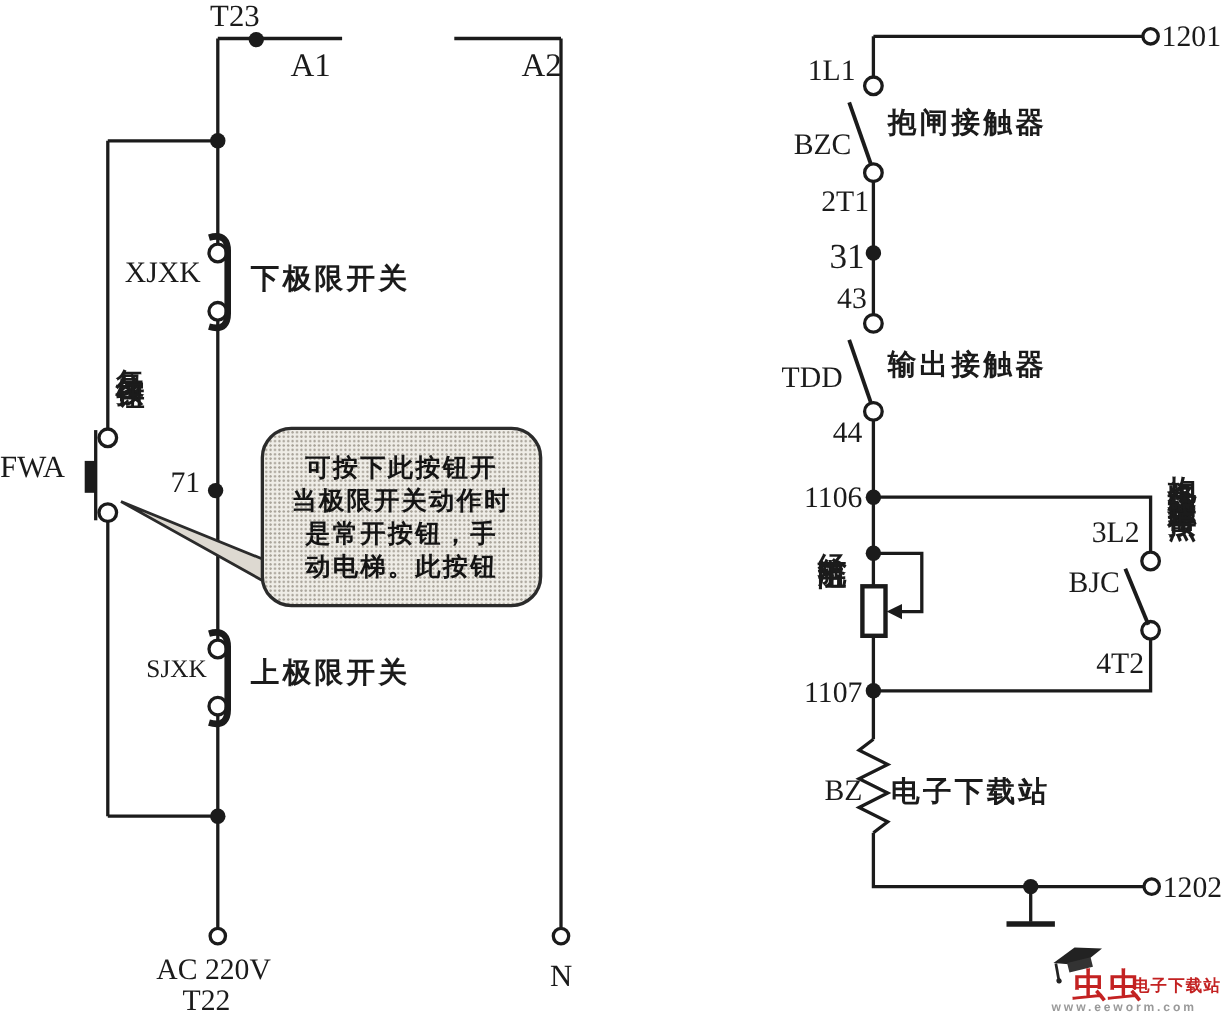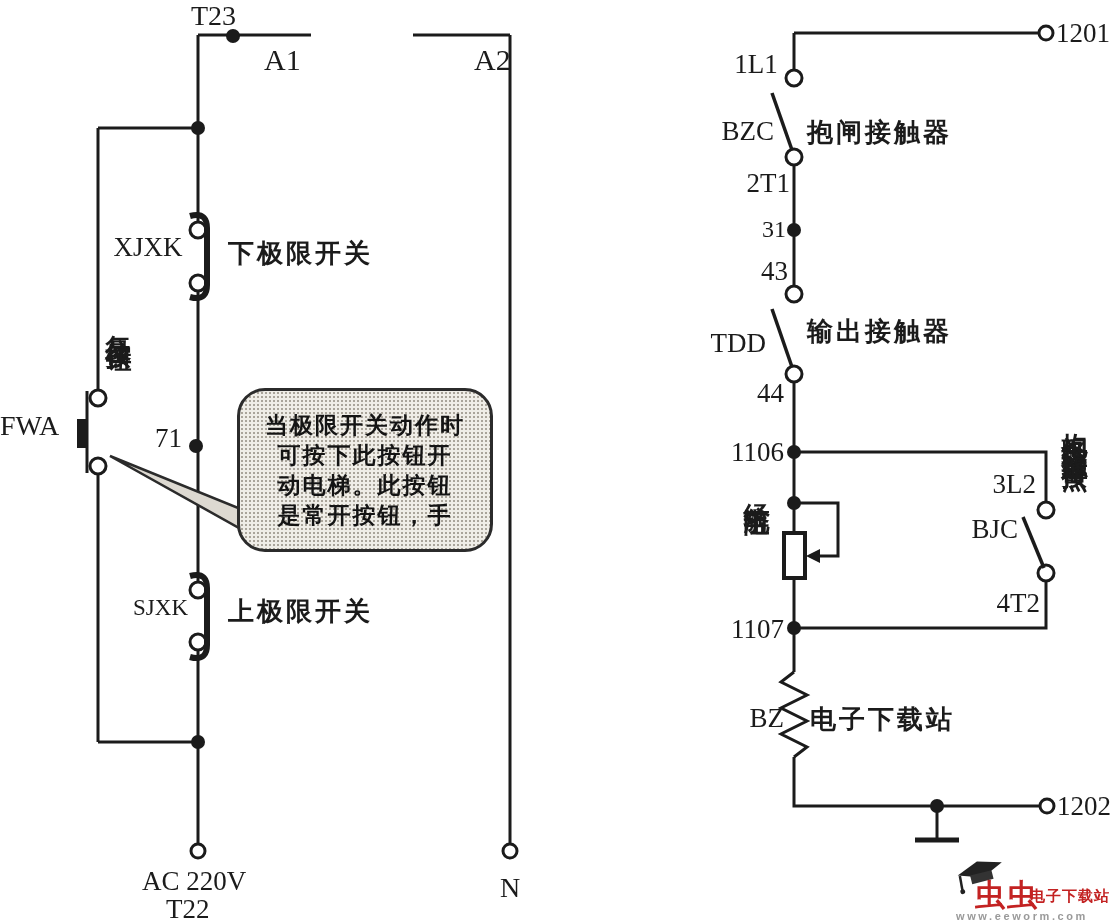--- a/index.html
+++ b/index.html
@@ -156,33 +156,33 @@
   <div class="lbl serif" style="left:155px;top:425px;font-size:27px;">71</div>
 
   <div class="lbl serif ra" style="left:104px;top:596px;width:84px;font-size:23px;">SJXK</div>
   <div class="lbl cjk" style="left:228px;top:598px;font-size:26px;letter-spacing:3px;">上极限开关</div>
 
   <div class="lbl serif" style="left:142px;top:868px;font-size:27px;">AC 220V</div>
   <div class="lbl serif" style="left:166px;top:896px;font-size:27px;">T22</div>
   <div class="lbl serif" style="left:500px;top:874px;font-size:28px;">N</div>
 
   <div id="note-bubble">
+    <div class="note-line">可按下此按钮开</div>
     <div class="note-line">当极限开关动作时</div>
-    <div class="note-line">可按下此按钮开</div>
+    <div class="note-line">是常开按钮，手</div>
     <div class="note-line">动电梯。此按钮</div>
-    <div class="note-line">是常开按钮，手</div>
   </div>
 
   <div class="lbl serif" style="left:1056px;top:20px;font-size:27px;">1201</div>
   <div class="lbl serif ra" style="left:726px;top:51px;width:60px;font-size:27px;text-align:center;">1L1</div>
   <div class="lbl serif ra" style="left:706px;top:118px;width:68px;font-size:27px;">BZC</div>
-  <div class="lbl cjk" style="left:807px;top:98px;font-size:26px;letter-spacing:3px;margin-top:21px;">抱闸接触器</div>
+  <div class="lbl cjk" style="left:807px;top:98px;font-size:26px;letter-spacing:3px;">抱闸接触器</div>
   <div class="lbl serif ra" style="left:722px;top:170px;width:68px;font-size:27px;">2T1</div>
 
-  <div class="lbl serif ra" style="left:736px;top:217px;width:50px;font-size:24px;">31</div>
+  <div class="lbl serif ra" style="left:736px;top:217px;width:50px;font-size:32px;">31</div>
   <div class="lbl serif ra" style="left:738px;top:258px;width:50px;font-size:27px;">43</div>
   <div class="lbl serif ra" style="left:696px;top:330px;width:70px;font-size:27px;">TDD</div>
   <div class="lbl cjk" style="left:807px;top:318px;font-size:26px;letter-spacing:3px;">输出接触器</div>
   <div class="lbl serif ra" style="left:734px;top:380px;width:50px;font-size:27px;">44</div>
 
   <div class="lbl serif ra" style="left:714px;top:439px;width:70px;font-size:27px;">1106</div>
   <div class="lbl vtext" style="left:744px;top:482px;font-size:26px;letter-spacing:3px;">经济电阻</div>
   <div class="lbl serif ra" style="left:966px;top:471px;width:70px;font-size:27px;">3L2</div>
   <div class="lbl serif ra" style="left:948px;top:516px;width:70px;font-size:27px;">BJC</div>
   <div class="lbl serif ra" style="left:970px;top:590px;width:70px;font-size:27px;">4T2</div>

